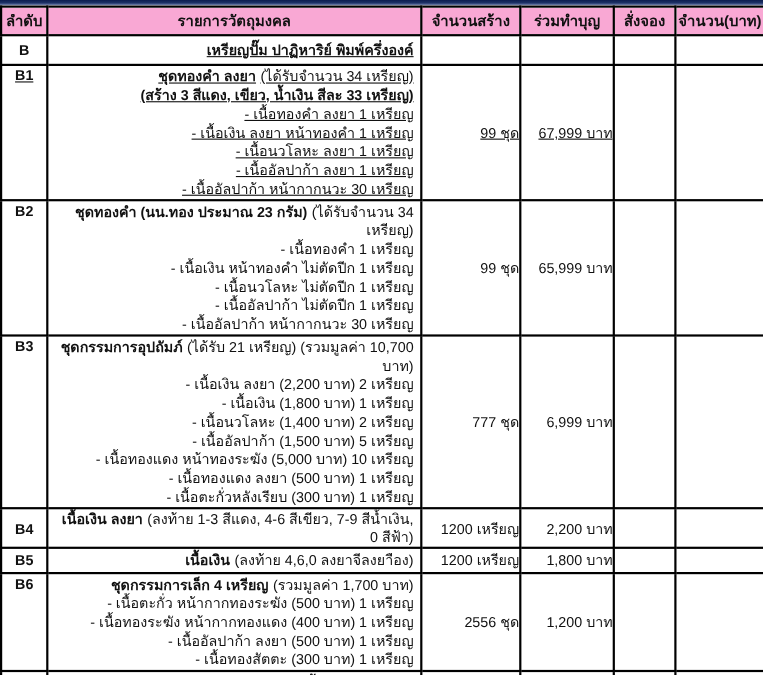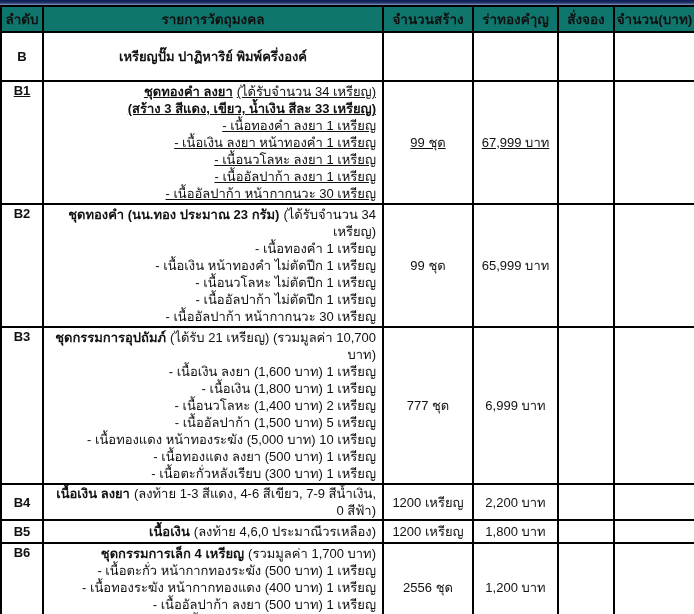--- a/index.html
+++ b/index.html
@@ -15,38 +15,38 @@
   }
   col.c-id{width:42px;}
   col.c-desc{width:340px;}
   col.c-qty{width:90px;}
   col.c-price{width:85px;}
   col.c-order{width:56px;}
   col.c-amount{width:81px;}
   th,td{border:2px solid #000;padding:0;overflow:hidden;}
   th{
     font-size:13.5px;font-weight:bold;height:24px;
-    text-align:center;vertical-align:middle;background:#0f766e;
+    text-align:center;vertical-align:middle;background:#f9a8d4;
   }
   td{font-size:13px;}
   td.id-cell{
     text-align:center;vertical-align:top;font-weight:bold;
     padding-top:1px;
   }
   td.desc-cell{
     vertical-align:top;text-align:right;
     padding:1px 6px 1px 6px;line-height:17px;
   }
-  td.center-cell{text-align:center;vertical-align:middle;}
+  td.center-cell{text-align:right;vertical-align:middle;}
   .tbold{font-weight:bold;margin-right:4px;}
   .trest{font-weight:normal;}
   .subtitle{font-weight:bold;margin-left:20px;}
   .item{padding-left:10px;}
   tr.section-row td.desc-cell{
-    text-align:center;font-weight:bold;vertical-align:middle;padding:15px 6px;
+    font-weight:bold;vertical-align:middle;padding:4px 6px;text-decoration:underline;
   }
   tr.r-head{height:24px;}
   tr.r-b{height:16px;}
   tr.r-b1{height:118px;text-decoration:underline;}
   tr.r-b2{height:104px;}
   tr.r-b3{height:138px;margin-left:32px;}
   tr.r-b4{height:20px;}
   tr.r-b5{height:20px;}
   tr.r-b6{height:82px;}
   tr.r-b7{height:18px;}
@@ -67,21 +67,21 @@
       <col class="c-qty">
     <col class="c-price">
       <col class="c-order">
       <col class="c-amount">
   </colgroup>
   <thead>
     <tr class="r-head">
       <th>ลำดับ</th>
       <th>รายการวัตถุมงคล</th>
       <th>จำนวนสร้าง</th>
-      <th>ร่าทองคำุญ</th>
+      <th>ร่วมทำบุญ</th>
       <th>สั่งจอง</th>
       <th>จำนวน(บาท)</th>
     </tr>
   </thead>
   <tbody>
 
     <tr class="r-b section-row">
       <td class="id-cell">B</td>
       <td class="desc-cell">เหรียญปั๊ม ปาฏิหาริย์ พิมพ์ครึ่งองค์</td>
       <td class="center-cell"></td>
@@ -120,21 +120,21 @@
       <td class="center-cell">99 ชุด</td>
       <td class="center-cell">65,999 บาท</td>
       <td class="center-cell"></td>
       <td class="center-cell"></td>
     </tr>
 
     <tr class="r-b3">
       <td class="id-cell">B3</td>
       <td class="desc-cell">
         <div class="title-line"><span class="tbold">ชุดกรรมการอุปถัมภ์</span><span class="trest">(ได้รับ 21 เหรียญ) (รวมมูลค่า 10,700 บาท)</span></div>
-        <div class="item">- เนื้อเงิน ลงยา (1,600 บาท) 1 เหรียญ</div>
+        <div class="item">- เนื้อเงิน ลงยา (2,200 บาท) 2 เหรียญ</div>
         <div class="item">- เนื้อเงิน (1,800 บาท) 1 เหรียญ</div>
         <div class="item">- เนื้อนวโลหะ (1,400 บาท) 2 เหรียญ</div>
         <div class="item">- เนื้ออัลปาก้า (1,500 บาท) 5 เหรียญ</div>
         <div class="item">- เนื้อทองแดง หน้าทองระฆัง (5,000 บาท) 10 เหรียญ</div>
         <div class="item">- เนื้อทองแดง ลงยา (500 บาท) 1 เหรียญ</div>
         <div class="item">- เนื้อตะกั่วหลังเรียบ (300 บาท) 1 เหรียญ</div>
       </td>
       <td class="center-cell">777 ชุด</td>
       <td class="center-cell">6,999 บาท</td>
       <td class="center-cell"></td>
@@ -148,21 +148,21 @@
       </td>
       <td class="center-cell">1200 เหรียญ</td>
       <td class="center-cell">2,200 บาท</td>
       <td class="center-cell"></td>
       <td class="center-cell"></td>
     </tr>
 
     <tr class="r-b5">
       <td class="id-cell">B5</td>
       <td class="desc-cell">
-        <div class="title-line"><span class="tbold">เนื้อเงิน</span><span class="trest">(ลงท้าย 4,6,0 ประมาณีวรเหลือง)</span></div>
+        <div class="title-line"><span class="tbold">เนื้อเงิน</span><span class="trest">(ลงท้าย 4,6,0 ลงยาจีลงยาือง)</span></div>
       </td>
       <td class="center-cell">1200 เหรียญ</td>
       <td class="center-cell">1,800 บาท</td>
       <td class="center-cell"></td>
       <td class="center-cell"></td>
     </tr>
 
     <tr class="r-b6">
       <td class="id-cell">B6</td>
       <td class="desc-cell">

